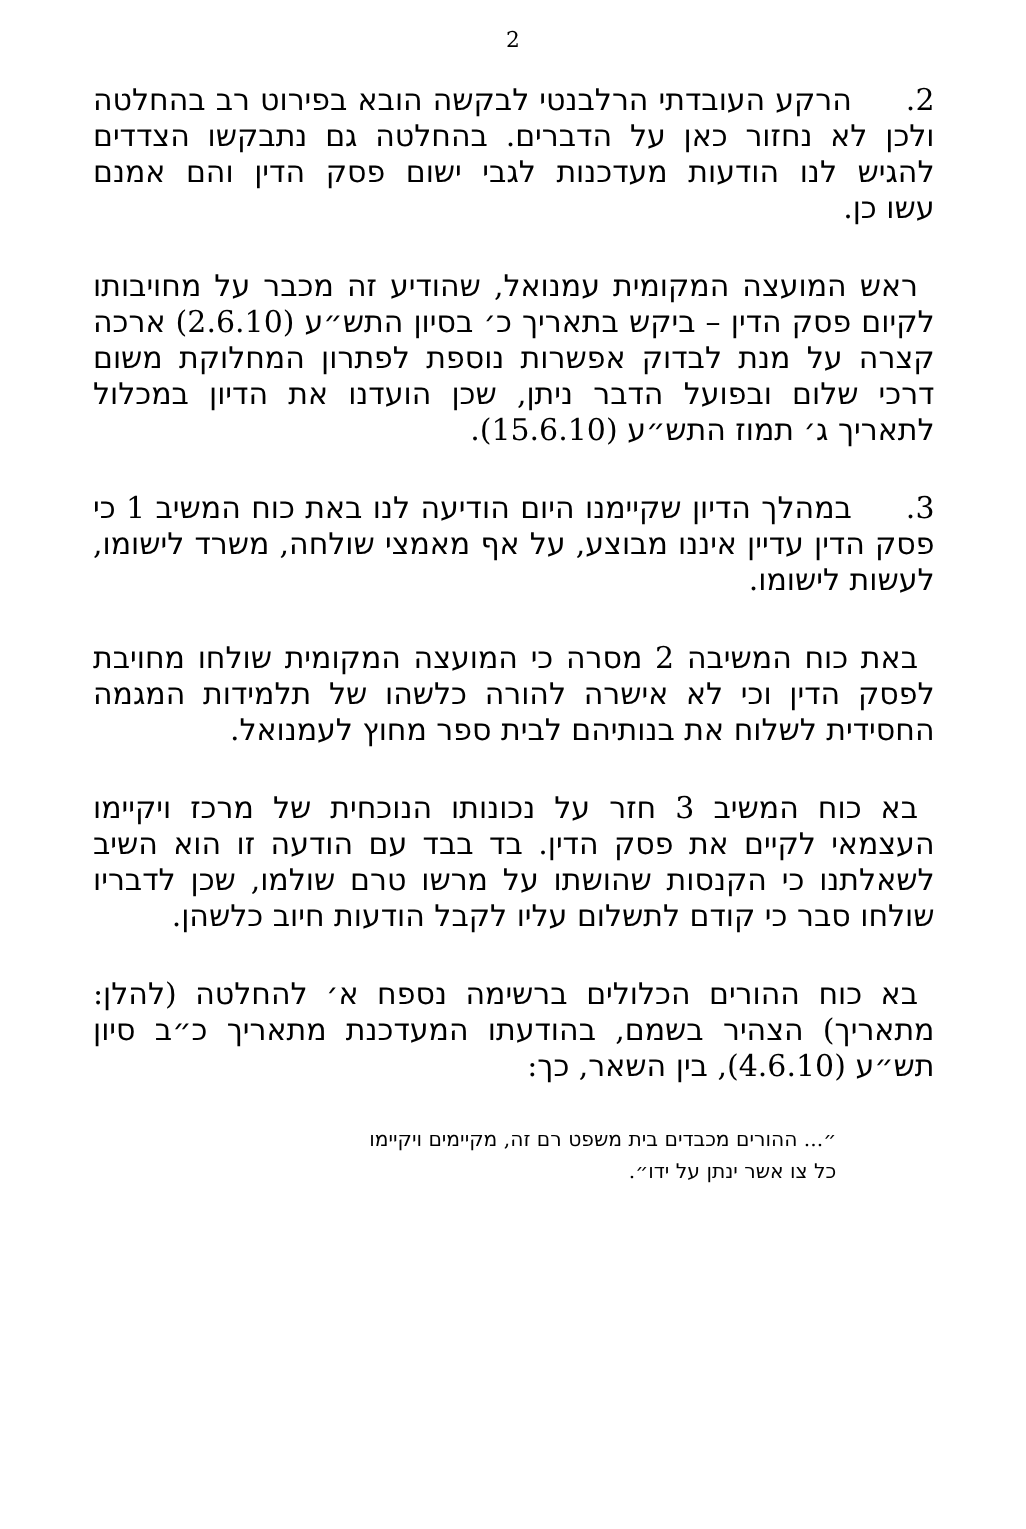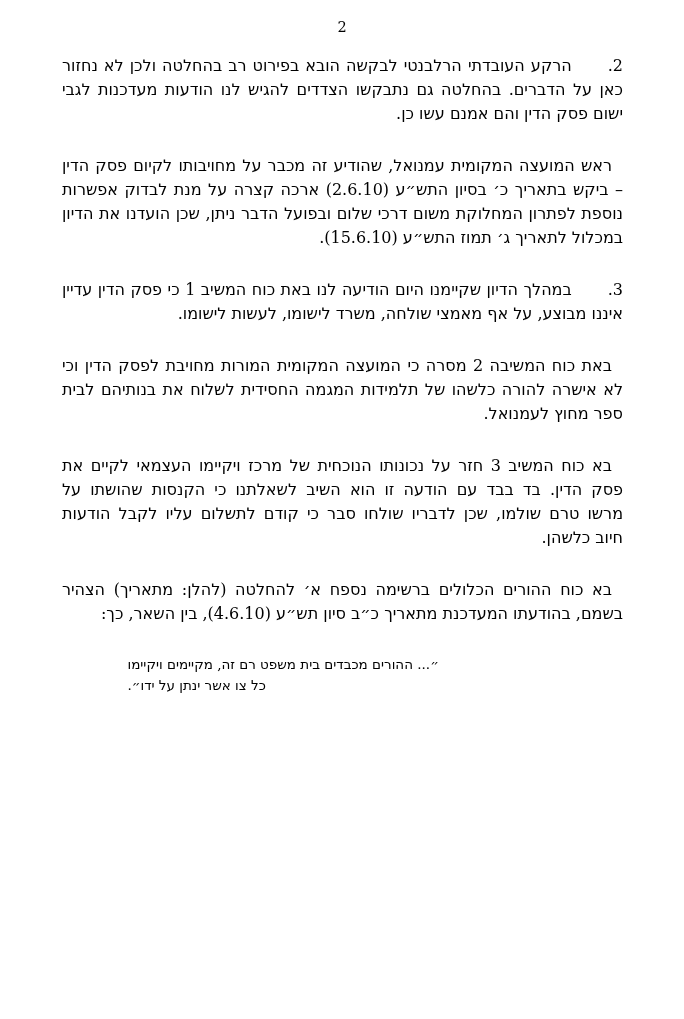--- a/index.html
+++ b/index.html
@@ -24,55 +24,55 @@
     direction: ltr;
   }
   .content {
     position: absolute;
     top: 54px;
     right: 61px;
     width: 561px;
   }
   .para {
     margin: 0 0 28px 0;
-    font-size: 16px;
+    font-size: 20px;
     line-height: 24px;
     text-align: justify;
     text-wrap: pretty;
   }
   .para.indent { text-indent: 11px; }
   .marker { display: inline-block; }
   .tab { display: inline-block; width: 36px; }
   .run { }
   .run-alt { font-family: "DejaVu Sans", sans-serif; }
   .quote {
     margin: 12px auto 0 auto;
     width: 430px;
-    text-align: left;
+    text-align: right;
     font-size: 13.5px;
     line-height: 21px;
   }
 </style>
 </head>
 <body>
 
 <div class="page">
 
   <div class="page-number">2</div>
 
   <div class="content">
 
     <p class="para"><span class="marker">2.</span><span class="tab"></span><span class="run">הרקע העובדתי הרלבנטי לבקשה הובא בפירוט רב בהחלטה ולכן לא נחזור כאן על הדברים. בהחלטה גם נתבקשו הצדדים להגיש לנו הודעות מעדכנות לגבי ישום פסק הדין והם אמנם עשו כן.</span></p>
 
 
     <p class="para indent"><span class="run">ראש המועצה המקומית עמנואל, שהודיע זה מכבר על מחויבותו לקיום פסק הדין – ביקש בתאריך כ׳ בסיון התש״ע (2.6.10) ארכה קצרה על מנת לבדוק אפשרות נוספת לפתרון המחלוקת משום דרכי שלום ובפועל הדבר ניתן, שכן הועדנו את הדיון במכלול לתאריך ג׳ תמוז התש״ע (15.6.10).</span></p>
 
     <p class="para"><span class="marker">3.</span><span class="tab"></span><span class="run">במהלך הדיון שקיימנו היום הודיעה לנו באת כוח המשיב 1 כי פסק הדין עדיין איננו מבוצע, על אף מאמצי שולחה, </span><span class="run run-alt">משרד לישומו</span><span class="run">, לעשות לישומו.</span></p>
 
-    <p class="para indent"><span class="run">באת כוח המשיבה 2 מסרה כי </span><span class="run run-alt">המועצה המקומית המורות</span><span class="run"> מחויבת לפסק הדין וכי לא אישרה להורה כלשהו של תלמידות המגמה החסידית לשלוח את בנותיהם לבית ספר מחוץ לעמנואל.</span></p>
+    <p class="para indent"><span class="run">באת כוח המשיבה 2 מסרה כי </span><span class="run run-alt">המועצה המקומית שולחו</span><span class="run"> מחויבת לפסק הדין וכי לא אישרה להורה כלשהו של תלמידות המגמה החסידית לשלוח את בנותיהם לבית ספר מחוץ לעמנואל.</span></p>
 
     <p class="para indent"><span class="run">בא כוח המשיב 3 חזר על נכונותו הנוכחית של </span><span class="run run-alt">מרכז ויקיימו העצמאי</span><span class="run"> לקיים את פסק הדין. בד בבד עם הודעה זו הוא השיב לשאלתנו כי הקנסות שהושתו על מרשו טרם שולמו, שכן לדבריו שולחו סבר כי קודם לתשלום עליו לקבל הודעות חיוב כלשהן.</span></p>
 
 
     <p class="para indent"><span class="run">בא כוח ההורים הכלולים ברשימה נספח א׳ להחלטה (להלן: </span><span class="run run-alt">מתאריך</span><span class="run">) הצהיר בשמם, בהודעתו המעדכנת מתאריך כ״ב סיון תש״ע (4.6.10), בין השאר, כך:</span></p>
 
     <div class="quote">
       <div>״... ההורים מכבדים בית משפט רם זה, מקיימים ויקיימו</div>
       <div>כל צו אשר ינתן על ידו״.</div>
     </div>

